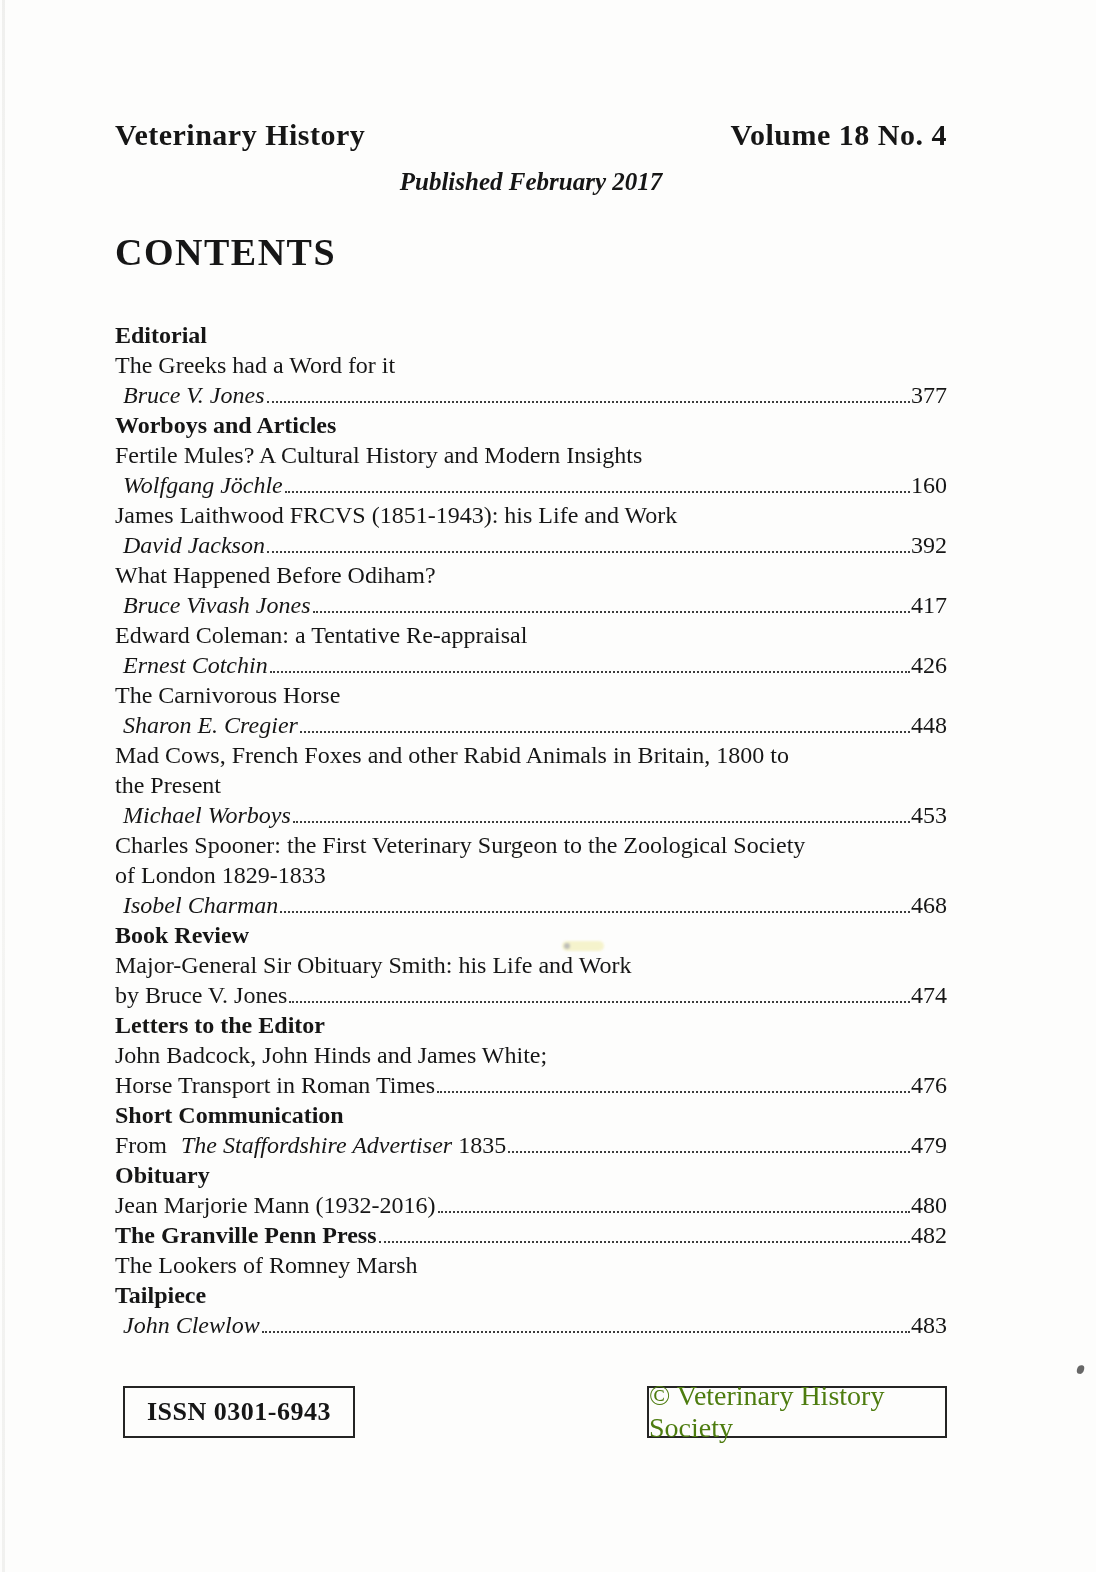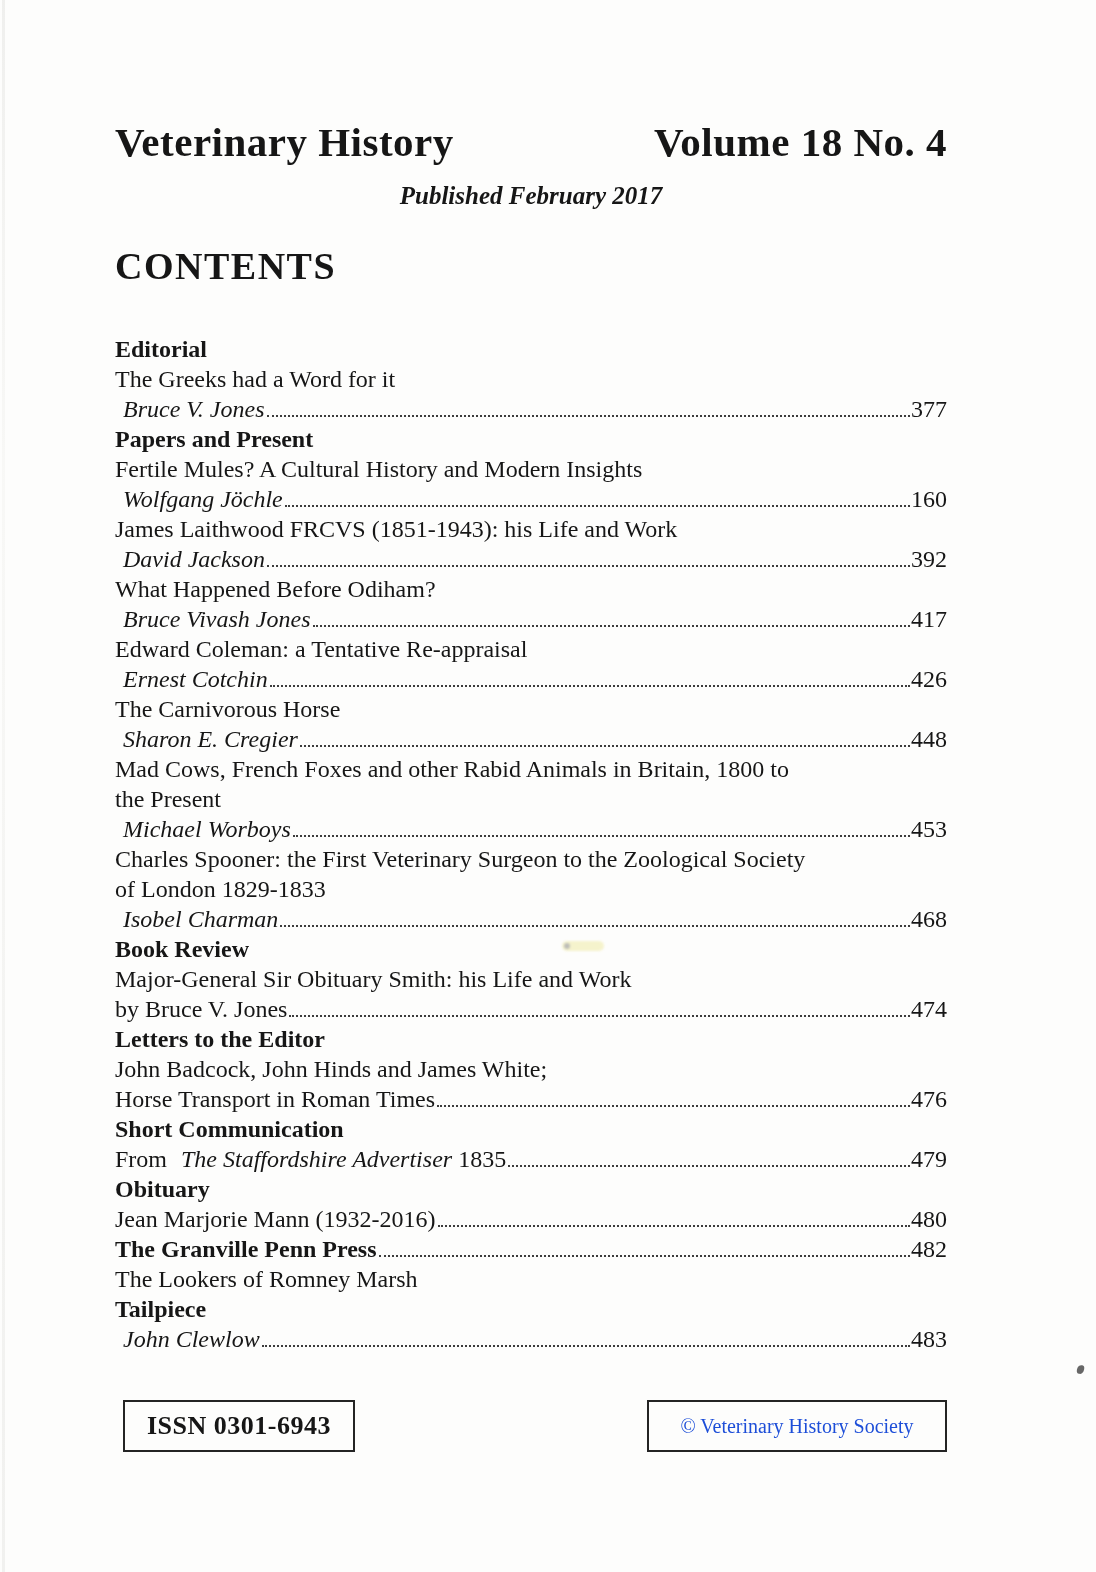--- a/index.html
+++ b/index.html
@@ -28,21 +28,21 @@
   .content {
     position: relative;
     margin-left: 115px;
     width: 832px;
   }
   .header-row {
     display: flex;
     justify-content: space-between;
     align-items: baseline;
     padding-top: 118px;
-    font-size: 41px;
+    font-size: 30px;
     font-weight: bold;
     letter-spacing: .5px;
   }
   .published {
     margin-top: 16px;
     text-align: center;
     font-size: 25px;
     font-weight: bold;
     font-style: italic;
   }
@@ -91,22 +91,22 @@
     background: #fdfdfc;
   }
   .box.issn {
     width: 232px;
     font-weight: bold;
     font-size: 26px;
     letter-spacing: .5px;
   }
   .box.copyright {
     width: 300px;
-    font-size: 20px;
-    color: #1d4ed8;
+    font-size: 28px;
+    color: #4d7c0f;
     margin-left: 41px;
   }
   
   .artifact-smudge {
     position: absolute;
     left: 562px; top: 941px;
     width: 42px; height: 10px;
     background: #f3f0bd;
     border-radius: 5px;
     filter: blur(1px);
@@ -152,21 +152,21 @@
         </div>
         <div class="row title">
           <span>The Greeks had a Word for it</span>
         </div>
         <div class="row entry">
           <span class="t italic">Bruce V. Jones</span>
           <span class="leader"></span>
           <span class="pg">377</span>
         </div>
         <div class="row section">
-          <span>Papers and Present</span>
+          <span>Worboys and Articles</span>
         </div>
         <div class="row title">
           <span>Fertile Mules? A Cultural History and Modern Insights</span>
         </div>
         <div class="row entry">
           <span class="t italic">Wolfgang Jöchle</span>
           <span class="leader"></span>
           <span class="pg">160</span>
         </div>
         <div class="row title">

